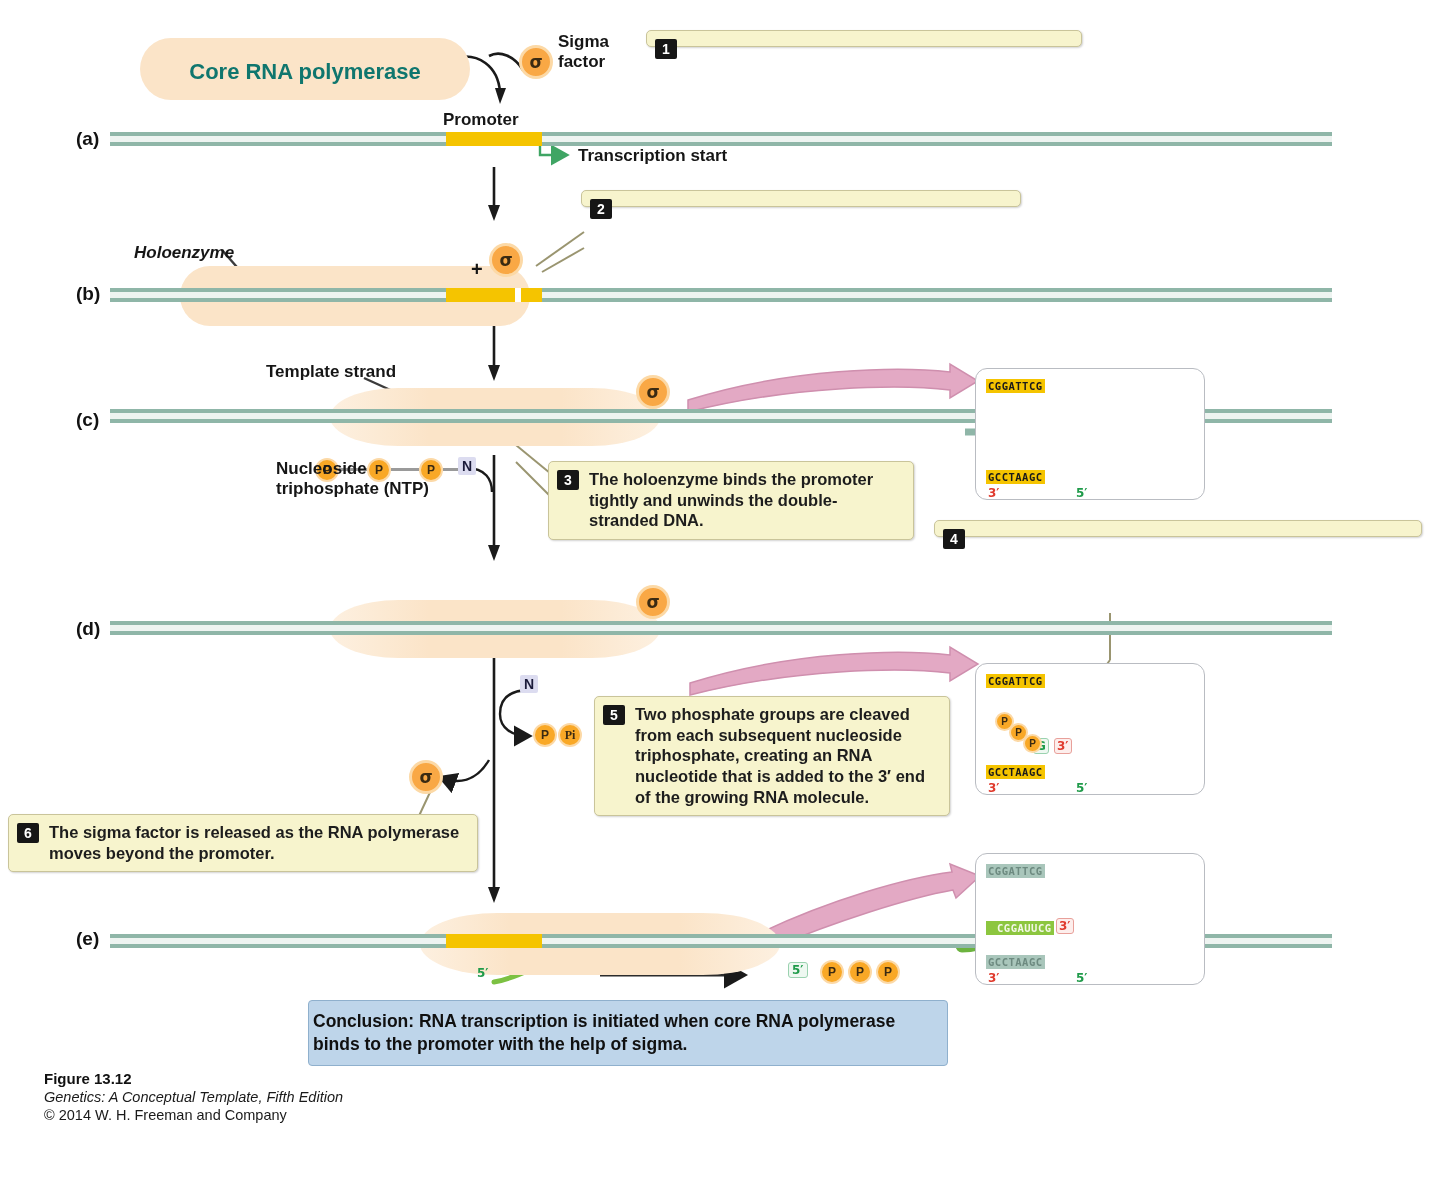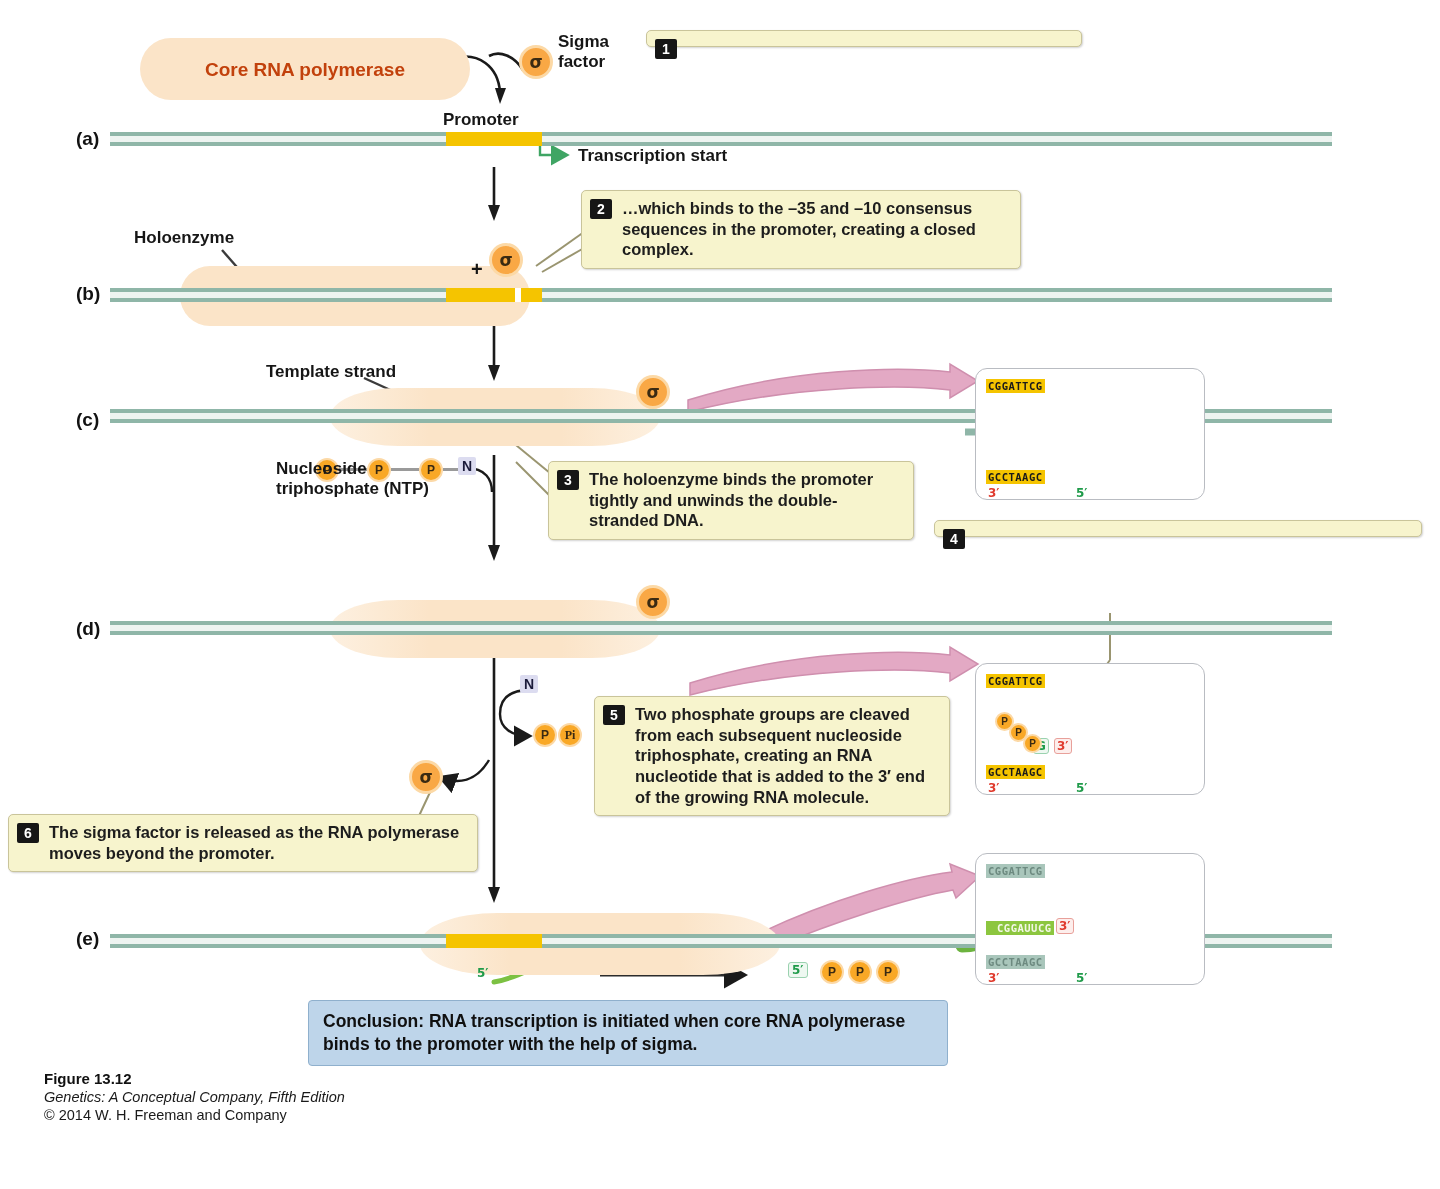--- a/index.html
+++ b/index.html
@@ -105,22 +105,22 @@
   }
   .rowlbl {
     position: absolute;
     font-weight: bold;
     font-size: 19px;
     color: #121212;
   }
   .blobtext {
     position: absolute;
     font-weight: bold;
-    font-size: 19px;
-    color: #c2410c;
+    font-size: 22px;
+    color: #0f766e;
     text-align: center;
   }
 
   
   .callout {
     position: absolute;
     background: #f7f4cd;
     border: 1px solid #c9c49a;
     border-radius: 5px;
     box-sizing: border-box;
@@ -148,21 +148,21 @@
     display: inline-block;
     padding-bottom: 1px;
   }
 
   .conclusion {
     position: absolute;
     background: #bed5ea;
     border: 1px solid #8fb0cd;
     border-radius: 4px;
     box-sizing: border-box;
-    padding: 9px 14px;
+    padding: 9px 4px;
     font-weight: bold;
     font-size: 17.5px;
     line-height: 1.3;
     color: #101010;
   }
 
   
   .inset {
     position: absolute;
     background: #ffffff;
@@ -333,21 +333,21 @@
 
   <div class="sigma" style="left:519px; top:45px;">σ</div>
   <div class="lbl" style="left:558px; top:32px;">Sigma
 factor</div>
 
   <div class="lbl" style="left:443px; top:110px;">Promoter</div>
   <div class="dna" style="left:110px; top:132px; width:1222px;"></div>
   <div class="promoter" style="left:446px; top:132px; width:96px;"></div>
   <div class="lbl" style="left:578px; top:146px;">Transcription start</div>
 
-  <div class="lbl" style="left:134px; top:228px;">Holoenzyme</div>
+  <div class="lbl" style="left:134px; top:243px;font-style:italic;">Holoenzyme</div>
   <div class="enzyme" style="left:180px; top:266px; width:350px; height:60px;"></div>
   <div class="dna" style="left:110px; top:288px; width:1222px;"></div>
   <div class="promoter split" style="left:446px; top:288px; width:96px;"></div>
   <div class="lbl" style="left:471px; top:258px; font-size:20px;">+</div>
   <div class="sigma" style="left:489px; top:243px;">σ</div>
 
   <div class="lbl" style="left:266px; top:362px;">Template strand</div>
   <div class="enzyme" style="left:330px; top:388px; width:330px; height:58px; border-radius:80px/34px; background:linear-gradient(to right,#fdf0e0,#fbe4c8 30%,#fbe4c8 70%,#fdf0e0);"></div>
   <div class="dna" style="left:110px; top:409px; width:1222px;"></div>
   <div class="sigma" style="left:636px; top:375px;">σ</div>
@@ -381,21 +381,20 @@
   <div class="phos" style="left:820px; top:960px;">P</div>
   <div class="phos" style="left:848px; top:960px;">P</div>
   <div class="phos" style="left:876px; top:960px;">P</div>
 
   <div class="callout uline" style="left:646px; top:30px; width:436px;">
     <span class="num">1</span>
   </div>
 
   <div class="callout" style="left:581px; top:190px; width:440px;">
     <span class="num">2</span>
-    <span>…which binds to the –35 and –10 consensus sequences in the promoter, creating a closed complex.</span>
   </div>
 
   <div class="callout" style="left:548px; top:461px; width:366px;">
     <span class="num">3</span>
     <span>The holoenzyme binds the promoter tightly and unwinds the double-stranded DNA.</span>
   </div>
 
   <div class="callout" style="left:934px; top:520px; width:488px;">
     <span class="num">4</span>
   </div>
@@ -432,17 +431,17 @@
   <div class="inset" style="left:975px; top:853px; width:230px; height:132px;"></div>
   <div class="seq muted" style="left:986px; top:864px;">CGGATTCG</div>
   <div class="seq rna" style="left:986px; top:921px;">CGGAUUCG</div>
   <div class="seq muted" style="left:986px; top:955px;">GCCTAAGC</div>
   <div class="endbox three" style="left:1056px; top:918px; padding:0 2px;">3′</div>
   <div class="end3" style="left:988px; top:971px;">3′</div>
   <div class="end5" style="left:1076px; top:971px;">5′</div>
 
   <div class="footer" style="top:1070px;">
     <div class="f1">Figure 13.12</div>
-    <div class="f2">Genetics: A Conceptual Company, Fifth Edition</div>
+    <div class="f2">Genetics: A Conceptual Template, Fifth Edition</div>
     <div class="f3">© 2014 W. H. Freeman and Company</div>
   </div>
 
 </div>
 
 </body></html>

